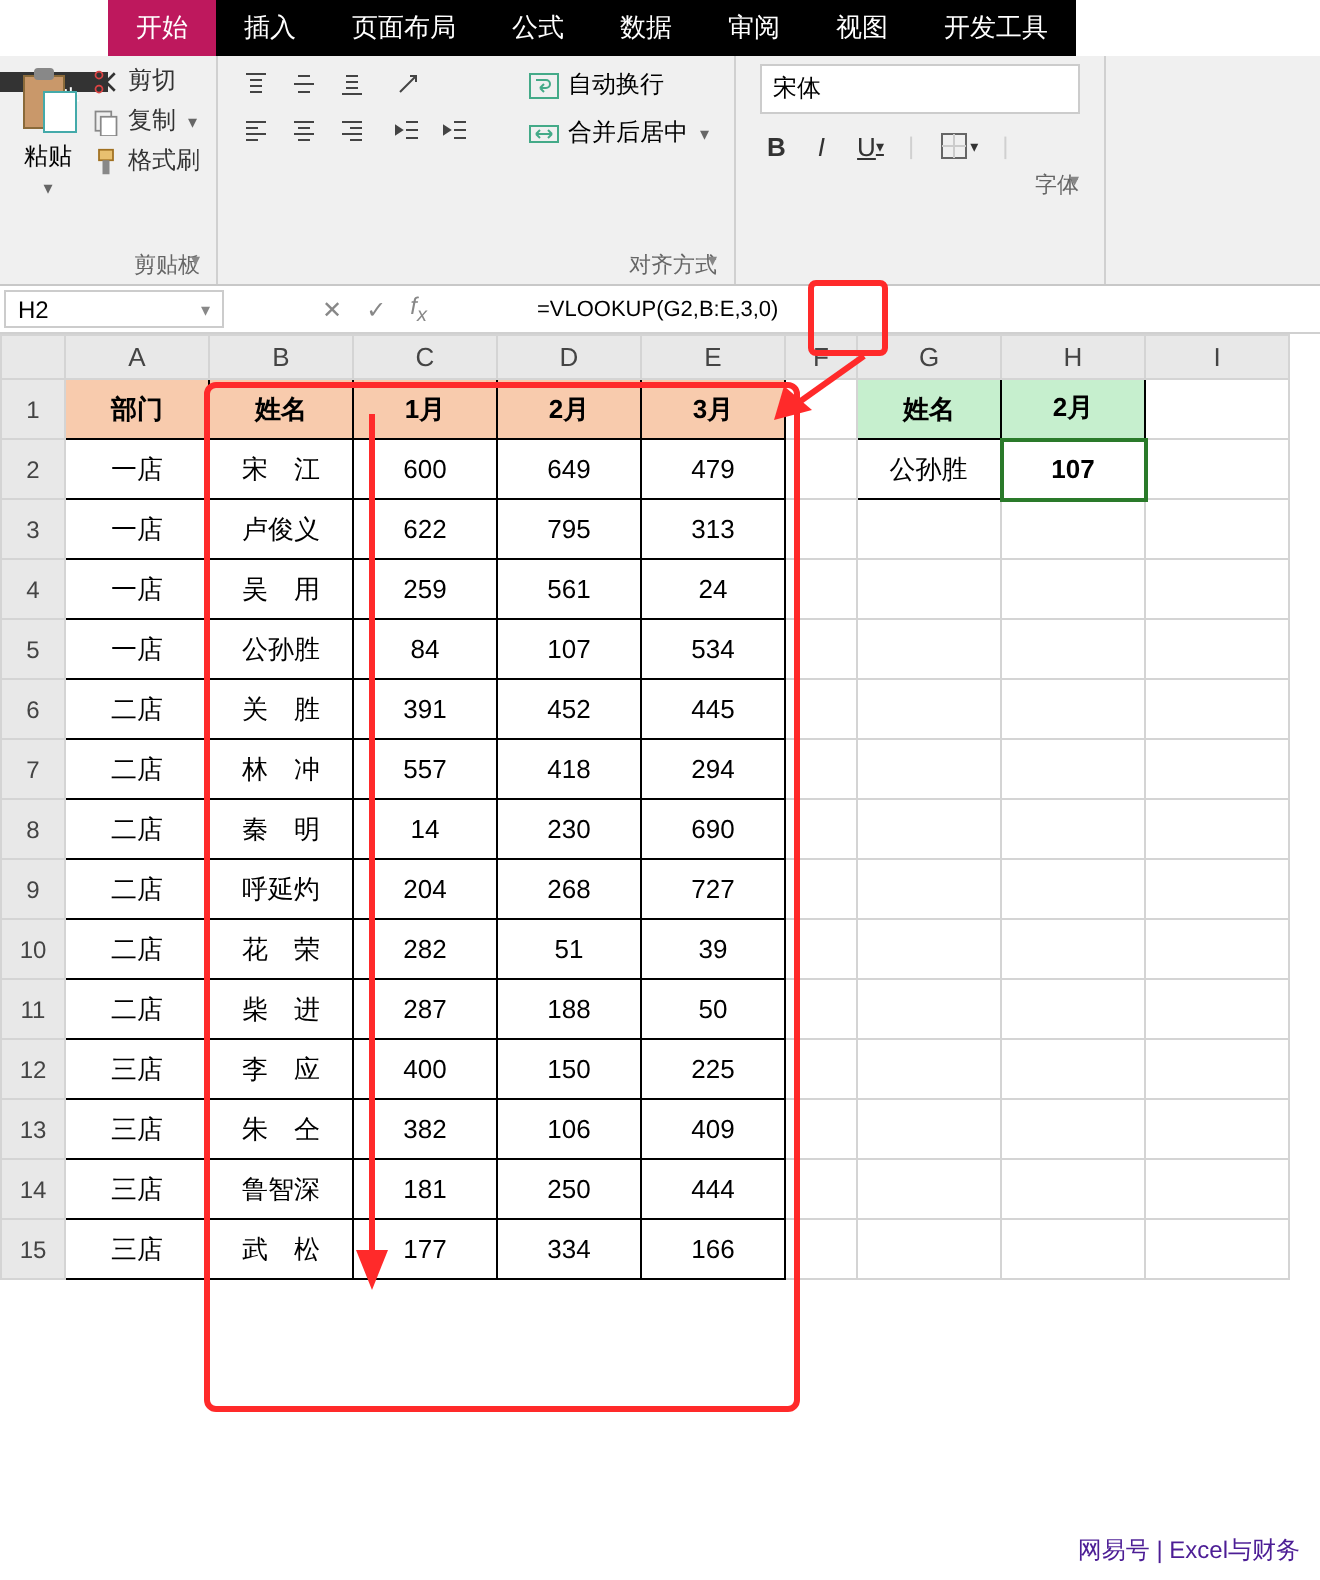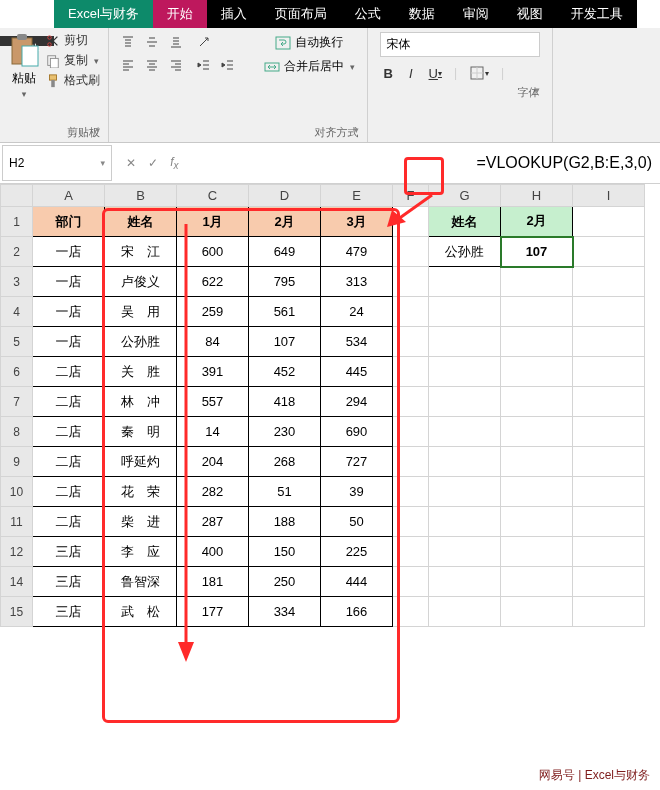--- a/index.html
+++ b/index.html
@@ -23,61 +23,60 @@
 .paste-block { display: flex; flex-direction: column; align-items: center; gap: 2px; }
 .paste-icon { width: 32px; height: 36px; }
 .mini-buttons { display: flex; flex-direction: column; gap: 3px; font-size: 12px; color: #333; }
 .mini-btn { display: flex; align-items: center; gap: 4px; cursor: pointer; }
 .mini-btn svg { width: 14px; height: 14px; }
 
 .align-col { display: flex; flex-direction: column; gap: 3px; }
 .align-row { display: flex; gap: 2px; }
 .align-btn { width: 22px; height: 20px; border: 1px solid transparent; display: flex; align-items: center; justify-content: center; cursor: pointer; }
 .align-btn svg { width: 14px; height: 14px; }
-.wrap-col { display: flex; flex-direction: column; gap: 3px; font-size: 12px; align-items: center; }
+.wrap-col { display: flex; flex-direction: column; gap: 3px; font-size: 12px; }
 .wrap-item { display: flex; align-items: center; gap: 4px; cursor: pointer; padding: 2px 4px; }
 
 .font-group { flex-direction: column; padding: 4px 12px 0; }
 .font-row1 { display: flex; gap: 4px; margin-bottom: 6px; }
 .font-select { border: 1px solid #ccc; padding: 3px 20px 3px 6px; background: #fff; font-size: 12px; min-width: 160px; }
 .font-row2 { display: flex; gap: 8px; align-items: center; }
 .fbtn { padding: 2px 4px; cursor: pointer; font-size: 13px; color: #333; display: flex; align-items: center; }
 
 
-.namebox-row { display: flex; height: 41px; border-bottom: 1px solid #d0d0d0; align-items: stretch; background: #fff; }
+.namebox-row { display: flex; height: 24px; border-bottom: 1px solid #d0d0d0; align-items: stretch; background: #fff; gap: 35px; }
 .namebox { border: 1px solid #ccc; width: 110px; padding: 2px 6px; display: flex; align-items: center; justify-content: space-between; margin: 2px; }
 .formula-icons { display: flex; align-items: center; gap: 12px; padding: 0 12px; color: #888; }
-.formula-bar { flex: 1; padding: 3px 8px; display: flex; align-items: center; font-size: 16px; justify-content: flex-end; }
+.formula-bar { flex: 1; padding: 3px 8px; display: flex; align-items: center; font-size: 11px; }
 
 
 .grid-wrap { position: relative; }
 table.grid { border-collapse: collapse; table-layout: fixed; }
 .grid th, .grid td { border: 1px solid #d4d4d4; font-size: 13px; text-align: center; height: 30px; }
 .grid thead th { background: #e8e8e8; color: #444; font-weight: normal; height: 22px; }
 .grid .rowhead { background: #e8e8e8; color: #444; width: 32px; font-size: 12px; }
 .grid .corner { background: #e8e8e8; width: 32px; }
 .col { width: 72px; }
 .colF { width: 36px; }
 
 .hdr-orange { background: #f8cbad !important; border: 1px solid #000 !important; font-weight: bold; }
 .hdr-green { background: #c6efce !important; border: 1px solid #000 !important; font-weight: bold; }
 .data-cell { border: 1px solid #000 !important; }
 .sel-cell { border: 2px solid #2a7a2a !important; font-weight: bold; }
 
 
 .red-box { position: absolute; border: 3px solid #ff2a2a; pointer-events: none; }
 .arrow { position: absolute; pointer-events: none; }
-.watermark { position: absolute; bottom: 6px; right: 10px; color: #7f1d1d; font-size: 12px; }
+.watermark { position: absolute; bottom: 6px; right: 10px; color: #4c1d95; font-size: 12px; }
 </style>
 </head>
 <body>
 
 <div class="titlebar">
   <div class="tab dark">文件</div>
-  <div class="tab teal">Excel与财务</div>
   <div class="tab active">开始</div>
   <div class="tab lightteal">插入</div>
   <div class="tab lightteal">页面布局</div>
   <div class="tab lightteal">公式</div>
   <div class="tab lightteal">数据</div>
   <div class="tab lightteal">审阅</div>
   <div class="tab lightteal">视图</div>
   <div class="tab lightteal">开发工具</div>
 </div>
 
@@ -410,20 +409,32 @@
           <td class="data-cell">李　应</td>
           <td class="data-cell">400</td>
           <td class="data-cell">150</td>
           <td class="data-cell">225</td>
           <td></td>
           <td></td>
           <td></td>
           <td></td>
         </tr>
         <tr>
+          <td class="rowhead">13</td>
+          <td class="data-cell">三店</td>
+          <td class="data-cell">朱　仝</td>
+          <td class="data-cell">382</td>
+          <td class="data-cell">106</td>
+          <td class="data-cell">409</td>
+          <td></td>
+          <td></td>
+          <td></td>
+          <td></td>
+        </tr>
+        <tr>
           <td class="rowhead">14</td>
           <td class="data-cell">三店</td>
           <td class="data-cell">鲁智深</td>
           <td class="data-cell">181</td>
           <td class="data-cell">250</td>
           <td class="data-cell">444</td>
           <td></td>
           <td></td>
           <td></td>
           <td></td>

